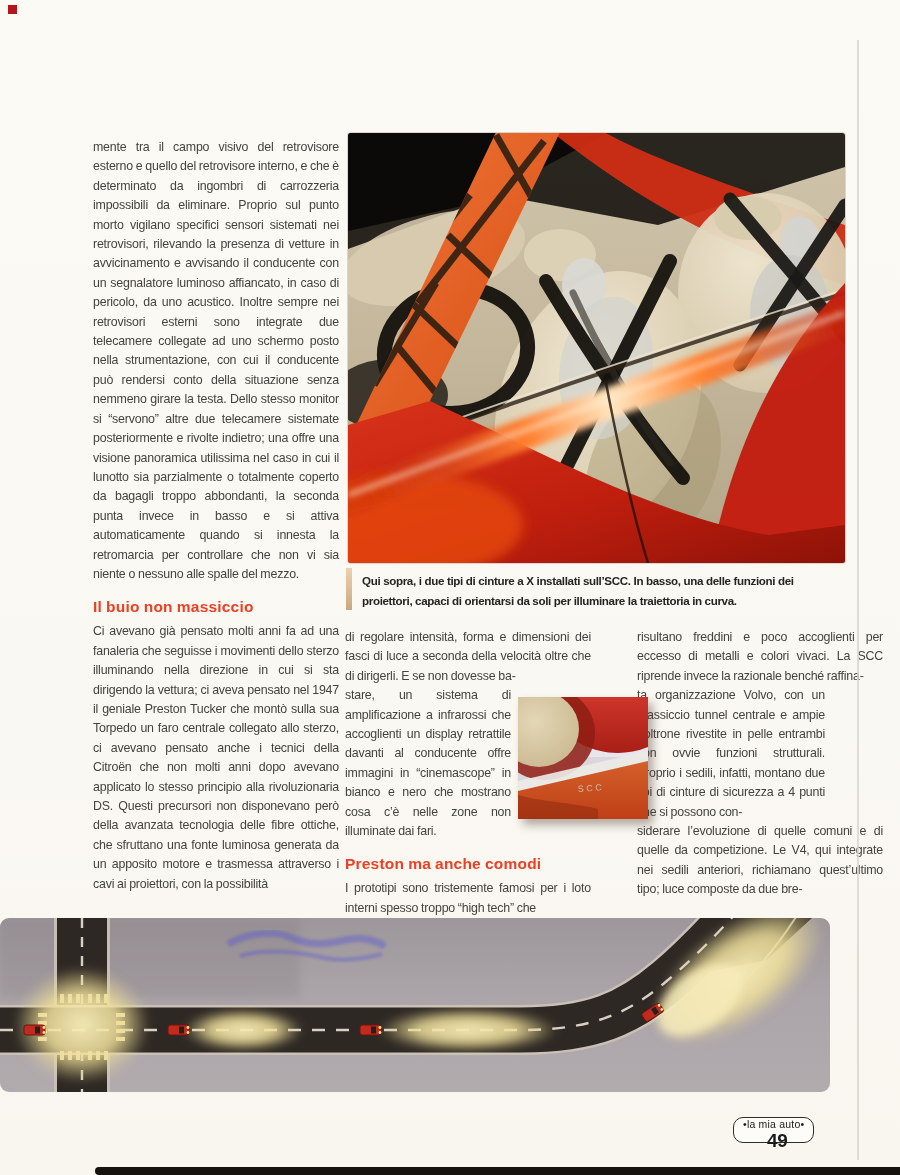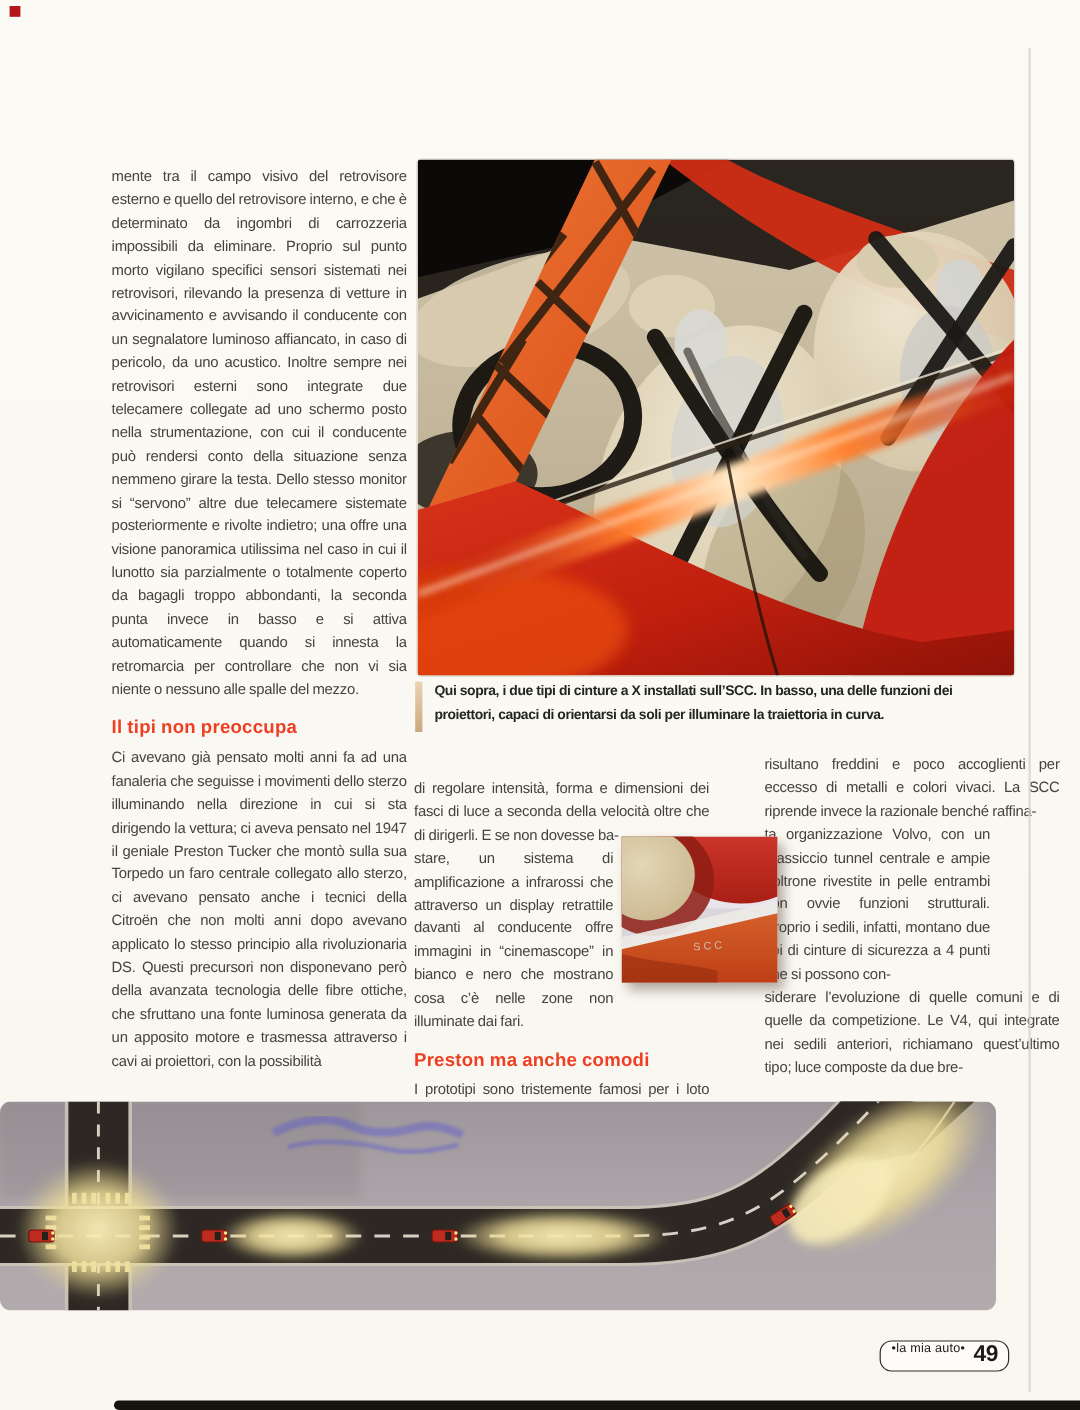--- a/index.html
+++ b/index.html
@@ -7,62 +7,62 @@
     position:relative;width:900px;height:1175px;margin:0 auto;
     background:linear-gradient(180deg,#fcfaf5 0%,#faf8f2 60%,#f8f6ef 100%);
     font-family:"Liberation Sans",sans-serif;color:#45433f;overflow:hidden;
   }
   .corner-mark{position:absolute;left:8px;top:5px;width:9px;height:9px;background:#b5161e;}
   .page-edge-right{position:absolute;left:857px;top:40px;width:2px;height:1120px;background:#d8d4cc;opacity:.8;}
   .page-bottom-strip{position:absolute;left:95px;top:1167px;width:805px;height:8px;background:#16130f;border-radius:5px 0 0 5px;}
   .col{position:absolute;text-align:justify;font-size:12.4px;line-height:19.4px;letter-spacing:-0.2px;word-spacing:-0.4px;}
   .col p{margin:0;}
   .col1{left:93px;top:138px;width:246px;}
-  .col2{left:345px;top:648px;width:246px;}
+  .col2{left:345px;top:628px;width:246px;}
   .col3{left:600px;top:628px;width:246px;margin-left:37px;}
   .narrow-right{width:166px;}
   .narrow-left{margin-left:58px;width:188px;}
   h2.red{
     margin:14px 0 6px 0;font-size:15.5px;line-height:18px;color:#ee3f23;
     font-weight:bold;letter-spacing:0.2px;text-align:left;
   }
   .photo-main{
     position:absolute;left:348px;top:133px;width:497px;height:430px;
     border-radius:3px;overflow:hidden;box-shadow:0 0 0 1px rgba(120,110,95,.25);
   }
   .caption{
-    position:absolute;left:346px;top:566px;width:492px;display:flex;align-items:flex-start;
+    position:absolute;left:346px;top:566px;width:492px;display:flex;align-items:flex-end;
   }
   .caption-bar{width:6px;height:42px;background:linear-gradient(180deg,#ecd2b2,#c9a87f);flex:0 0 auto;margin-top:2px;}
   .caption-text{
     margin-left:10px;font-size:11.6px;line-height:19.5px;font-weight:bold;color:#242420;
     letter-spacing:-0.35px;text-align:left;
   }
   .photo-inset{
     position:absolute;left:518px;top:697px;width:130px;height:122px;
     filter:drop-shadow(5px 6px 5px rgba(70,50,40,.40));
   }
   .photo-bottom{position:absolute;left:0px;top:918px;width:830px;height:174px;}
   .footer-badge{
-    position:absolute;left:733px;top:1117px;height:24px;padding:0 9px;display:flex;
-    border:1.6px solid #2e2c29;border-radius:10px;background:#fdfcf8;color:#1c1b19;
+    position:absolute;left:733px;top:1117px;height:24px;padding:0 9px;display:flex;align-items:center;
+    border:1.6px solid #2e2c29;border-radius:10px;background:#fdfcf8;color:#1c1b19;flex-direction:column;
   }
   .footer-brand{font-size:10.5px;letter-spacing:0.2px;}
   .footer-page{font-size:19px;font-weight:bold;margin-left:7px;letter-spacing:-0.5px;}
 </style>
 </head>
 <body>
 
 <div class="page">
 
   <div class="corner-mark"></div>
 
   <div class="col col1">
     <p>mente tra il campo visivo del retrovisore esterno e quello del retrovisore interno, e che è determinato da ingombri di carrozzeria impossibili da eliminare. Proprio sul punto morto vigilano specifici sensori sistemati nei retrovisori, rilevando la presenza di vetture in avvicinamento e avvisando il conducente con un segnalatore luminoso affiancato, in caso di pericolo, da uno acustico. Inoltre sempre nei retrovisori esterni sono integrate due telecamere collegate ad uno schermo posto nella strumentazione, con cui il conducente può rendersi conto della situazione senza nemmeno girare la testa. Dello stesso monitor si “servono” altre due telecamere sistemate posteriormente e rivolte indietro; una offre una visione panoramica utilissima nel caso in cui il lunotto sia parzialmente o totalmente coperto da bagagli troppo abbondanti, la seconda punta invece in basso e si attiva automaticamente quando si innesta la retromarcia per controllare che non vi sia niente o nessuno alle spalle del mezzo.</p>
-    <h2 class="red">Il tipi non preoccupa</h2>
+    <h2 class="red">Il buio non massiccio</h2>
     <p>Ci avevano già pensato molti anni fa ad una fanaleria che seguisse i movimenti dello sterzo illuminando nella direzione in cui si sta dirigendo la vettura; ci aveva pensato nel 1947 il geniale Preston Tucker che montò sulla sua Torpedo un faro centrale collegato allo sterzo, ci avevano pensato anche i tecnici della Citroën che non molti anni dopo avevano applicato lo stesso principio alla rivoluzionaria DS. Questi precursori non disponevano però della avanzata tecnologia delle fibre ottiche, che sfruttano una fonte luminosa generata da un apposito motore e trasmessa attraverso i cavi ai proiettori, con la possibilità</p>
   </div>
 
   <div class="photo-main">
     <svg width="497" height="430" viewBox="0 0 497 430">
       <defs>
         <linearGradient id="beige" x1="0" y1="0" x2="0" y2="1">
           <stop offset="0" stop-color="#cfc4ab"></stop>
             <stop offset=".5" stop-color="#c4b79c"></stop>
             <stop offset="1" stop-color="#b3a587"></stop>
@@ -153,21 +153,21 @@
     </svg>
   </div>
 
   <div class="caption">
     <div class="caption-bar"></div>
     <div class="caption-text">Qui sopra, i due tipi di cinture a X installati sull’SCC. In basso, una delle funzioni dei proiettori, capaci di orientarsi da soli per illuminare la traiettoria in curva.</div>
   </div>
 
   <div class="col col2">
     <p>di regolare intensità, forma e dimensioni dei fasci di luce a seconda della velocità oltre che di dirigerli. E se non dovesse ba-</p>
-    <p class="narrow-right">stare, un sistema di amplificazione a infrarossi che attraverso un display retrattile davanti al conducente offre immagini in “cinemascope” in bianco e nero che mostrano cosa c’è nelle zone non illuminate dai fari.</p>
+    <p class="narrow-right">stare, un sistema di amplificazione a infrarossi che accoglienti un display retrattile davanti al conducente offre immagini in “cinemascope” in bianco e nero che mostrano cosa c’è nelle zone non illuminate dai fari.</p>
     <h2 class="red">Preston ma anche comodi</h2>
     <p>I prototipi sono tristemente famosi per i loto interni spesso troppo “high tech” che</p>
   </div>
 
   <div class="col col3">
     <p>risultano freddini e poco accoglienti per eccesso di metalli e colori vivaci. La SCC riprende invece la razionale benché raffina-</p>
     <p class="narrow-left">ta organizzazione Volvo, con un massiccio tunnel centrale e ampie poltrone rivestite in pelle entrambi con ovvie funzioni strutturali. Proprio i sedili, infatti, montano due tipi di cinture di sicurezza a 4 punti che si possono con-</p>
     <p>siderare l’evoluzione di quelle comuni e di quelle da competizione. Le V4, qui integrate nei sedili anteriori, richiamano quest’ultimo tipo; luce composte da due bre-</p>
   </div>
 

